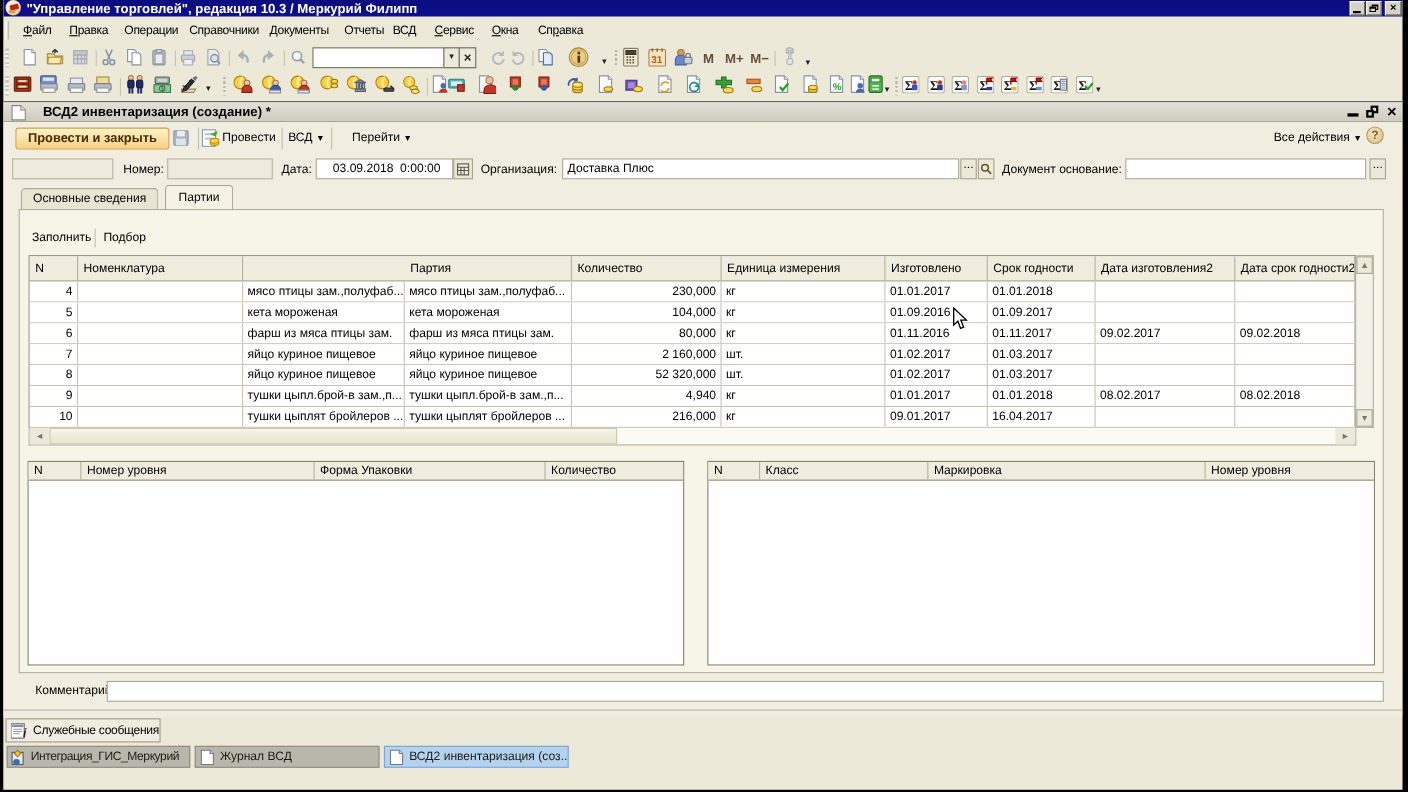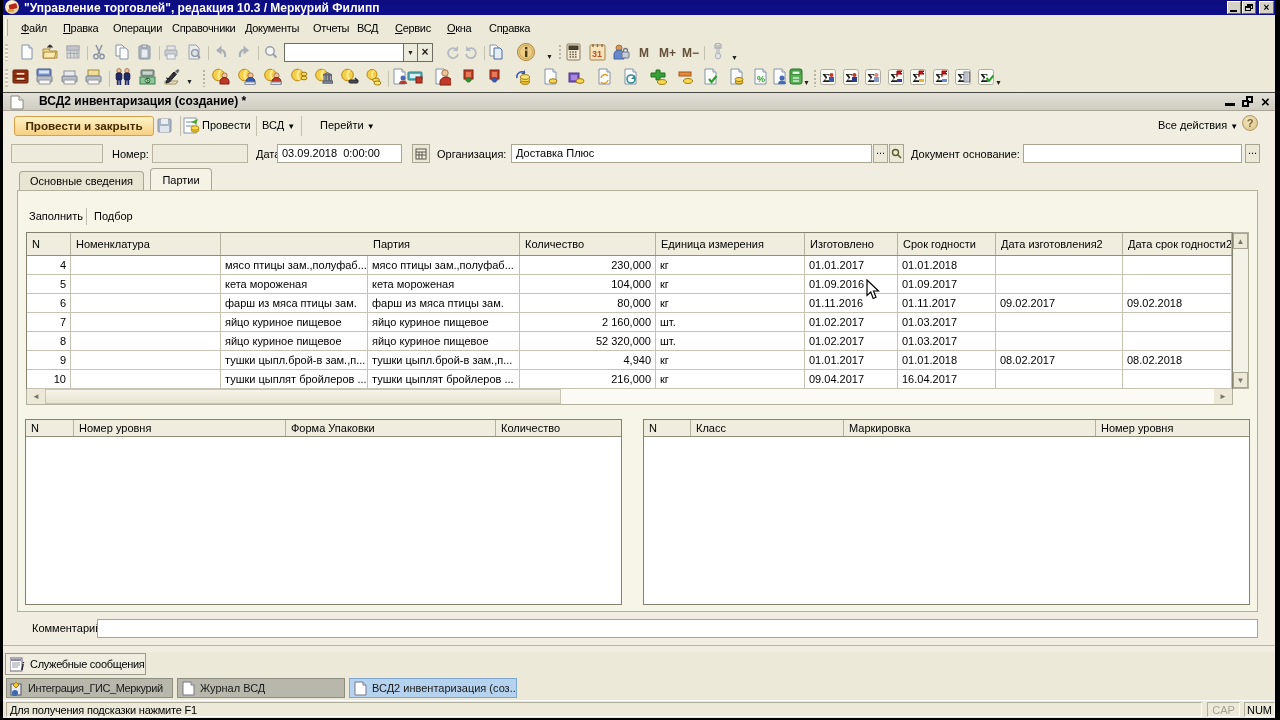--- a/index.html
+++ b/index.html
@@ -441,21 +441,21 @@
   <div class="ab" style="left:305px;top:7px;margin-left:12px;">Перейти <span style="font-size:8px;">▼</span></div>
   <div class="ab" style="left:1155px;top:7px;">Все действия <span style="font-size:8px;">▼</span></div>
   <div class="ab" style="left:1239px;top:3px;width:16px;height:16px;border-radius:50%;background:radial-gradient(circle at 40% 35%,#f5e7c0,#d8bf88);border:1px solid #b09a60;color:#7a6430;font-weight:bold;text-align:center;line-height:15px;">?</div>
 </div>
 
 <div class="ab" id="fields" style="left:-3px;top:142px;width:1275px;height:26px;">
   <div class="ab inpd" style="left:11px;top:2px;width:92px;height:19px;"></div>
   <div class="ab" style="left:112px;top:6px;">Номер:</div>
   <div class="ab inpd" style="left:152px;top:2px;width:96px;height:19px;"></div>
   <div class="ab" style="left:256px;top:6px;">Дата:</div>
-  <div class="ab inp" style="left:277px;top:2px;width:125px;height:19px;padding:2px 0 0 4px;">03.09.2018&nbsp; 0:00:00</div>
+  <div class="ab inp" style="left:287px;top:2px;width:125px;height:19px;padding:2px 0 0 4px;text-align:center;">03.09.2018&nbsp; 0:00:00</div>
   <div class="ab btn3" style="left:412px;top:2px;width:18px;height:19px;background:#ebe7d6;">
     <svg width="12" height="12" style="margin-top:3px;">
           <rect x="1" y="1" width="10" height="10" fill="#f2efe2" stroke="#5a5648"></rect>
           <path d="M1 4 h10 M4 4 v7 M7 4 v7 M1 7 h10" stroke="#5a5648" stroke-width="1"></path>
         </svg>
   </div>
   <div class="ab" style="left:437px;top:6px;">Организация:</div>
   <div class="ab inp" style="left:511px;top:2px;width:361px;height:19px;padding:2px 0 0 4px;">Доставка Плюс</div>
   <div class="ab btn3" style="left:873px;top:2px;width:15px;height:19px;line-height:10px;">...</div>
   <div class="ab btn3" style="left:889px;top:2px;width:15px;height:19px;">
@@ -565,21 +565,21 @@
             <div class="cell " style="left:969px;width:127px;">08.02.2017</div>
             <div class="cell " style="left:1096px;width:109px;">08.02.2018</div>
           </div>
           <div class="row" style="top:114px;">
             <div class="cell cellr" style="left:0px;width:44px;">10</div>
             <div class="cell " style="left:44px;width:150px;"></div>
             <div class="cell " style="left:194px;width:147px;">тушки цыплят бройлеров ...</div>
             <div class="cell " style="left:341px;width:152px;">тушки цыплят бройлеров ...</div>
             <div class="cell cellr" style="left:493px;width:136px;">216,000</div>
             <div class="cell " style="left:629px;width:149px;">кг</div>
-            <div class="cell " style="left:778px;width:93px;">09.04.2017</div>
+            <div class="cell " style="left:778px;width:93px;">09.01.2017</div>
             <div class="cell " style="left:871px;width:98px;">16.04.2017</div>
             <div class="cell " style="left:969px;width:127px;"></div>
             <div class="cell " style="left:1096px;width:109px;"></div>
           </div>
         </div>
   </div>
 
   <div class="ab" style="left:1215px;top:41px;width:16px;height:157px;background:#f4f2e8;border:1px solid #b3b09e;border-left:none;" id="vsb">
     <div class="ab btn3" style="left:0px;top:0px;width:15px;height:16px;font-size:8px;line-height:16px;color:#7a7768;">▲</div>
     <div class="ab btn3" style="left:0px;top:139px;width:15px;height:16px;font-size:8px;line-height:16px;color:#7a7768;">▼</div>
@@ -647,19 +647,14 @@
           <path d="M9 1 v3 h3" fill="#dde" stroke="#778"></path>
         </svg>
     <div class="ab" style="left:22px;top:3px;color:#1a1a1a;white-space:nowrap;">ВСД2 инвентаризация (соз...</div>
   </div>
 </div>
 
 <svg class="ab" style="left:863px;top:279px;z-index:50;" width="14" height="22">
       <path d="M1 1 L1 16.5 L4.8 13 L7.2 19.5 L10 18.3 L7.5 12 L12.5 12 Z" fill="#fff" stroke="#000" stroke-width="1.2"></path>
     </svg>
 
-<div class="ab" style="left:0;top:700px;width:1272px;height:18px;border-top:1px solid #fff;">
-  <div class="ab" style="left:3px;top:1px;width:1196px;height:15px;border:1px solid #b1ae9c;border-bottom-color:#fdfcf8;border-right-color:#fdfcf8;padding:1px 0 0 3px;letter-spacing:-0.2px;">Для получения подсказки нажмите F1</div>
-  <div class="ab" style="left:1204px;top:1px;width:33px;height:15px;border:1px solid #b1ae9c;border-bottom-color:#fdfcf8;border-right-color:#fdfcf8;text-align:center;padding-top:1px;color:#a5a295;">CAP</div>
-  <div class="ab" style="left:1241px;top:1px;width:31px;height:15px;border:1px solid #b1ae9c;border-bottom-color:#fdfcf8;border-right-color:#fdfcf8;text-align:center;padding-top:1px;color:#000;">NUM</div>
-</div>
 
 </div>
 
 </body></html>

